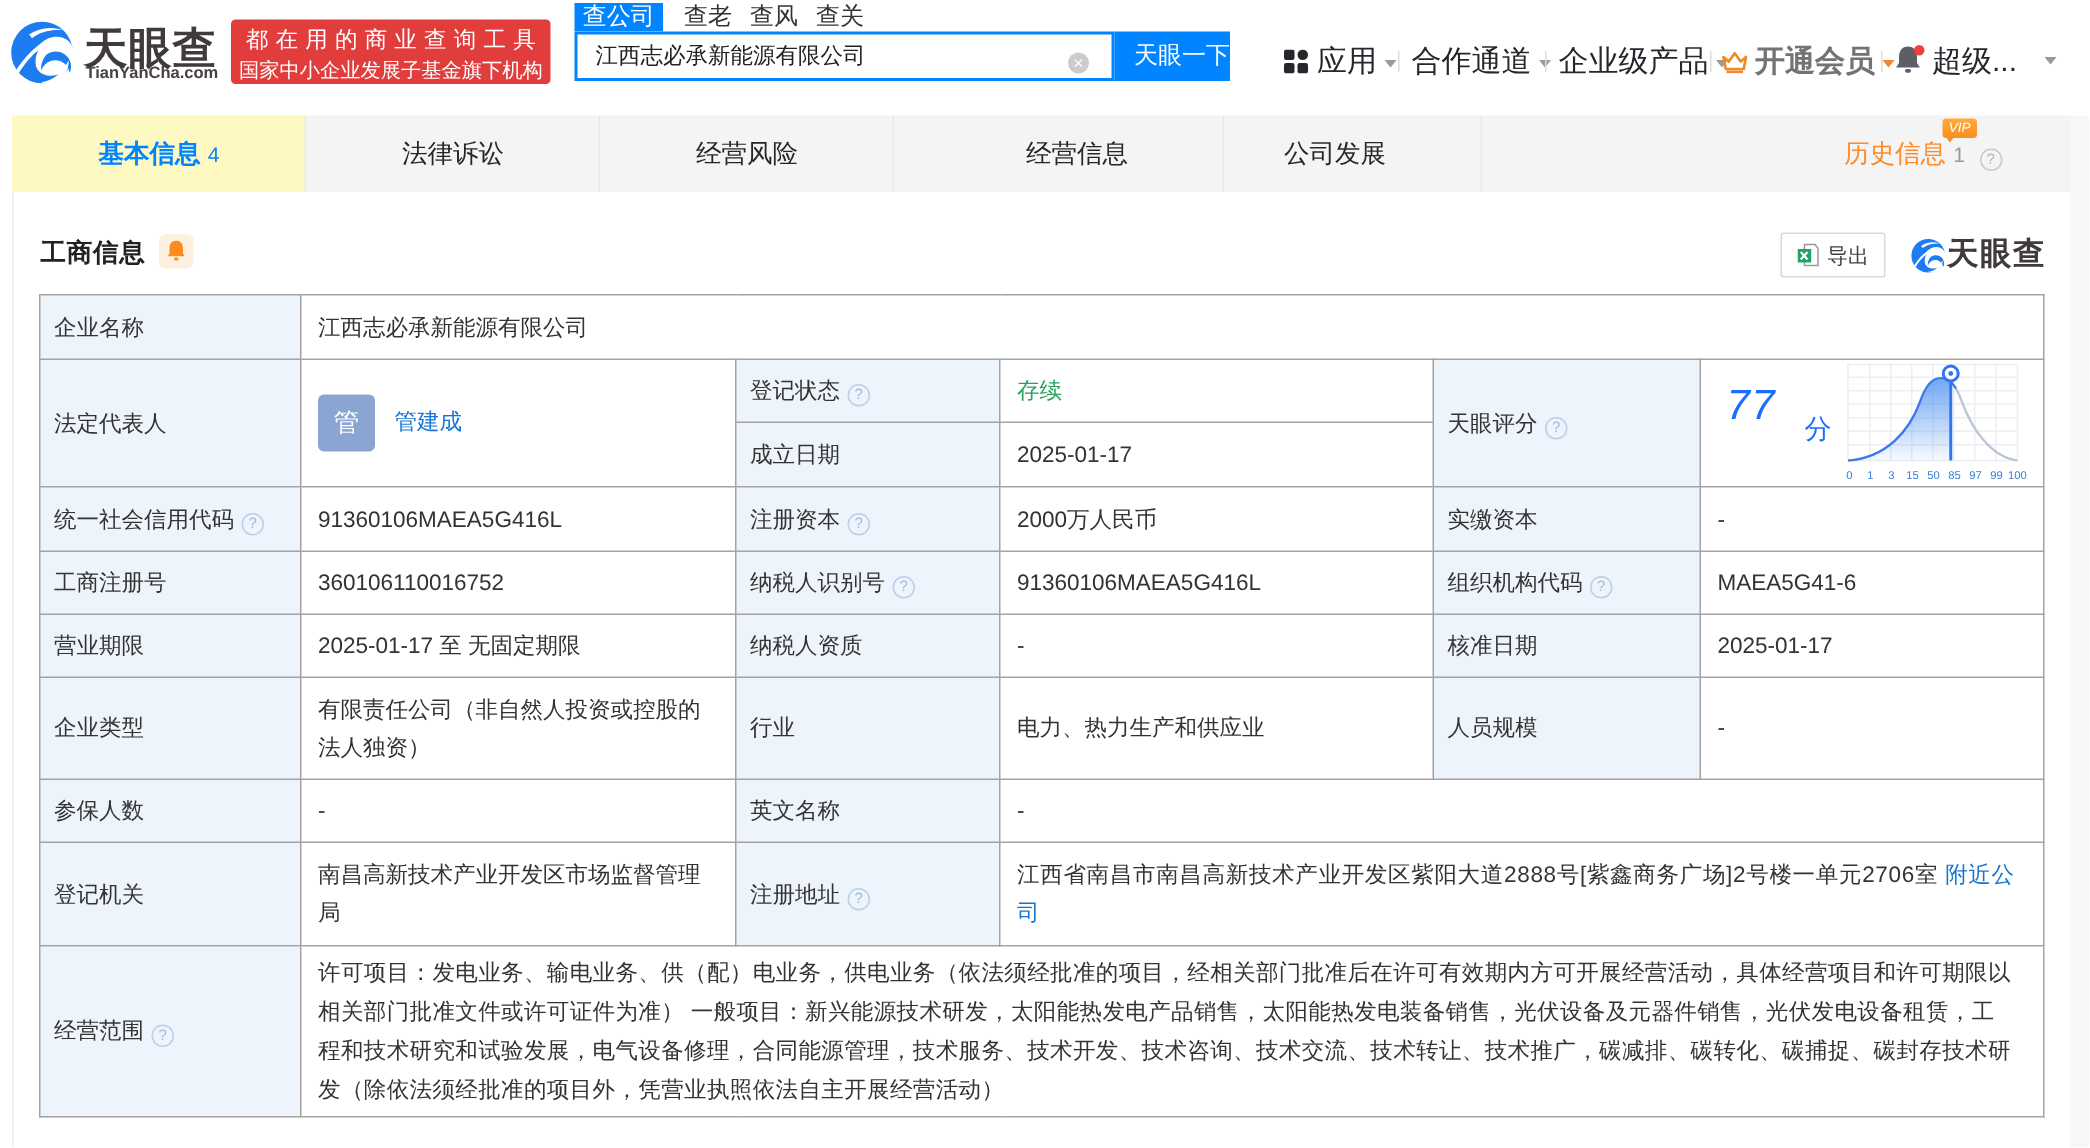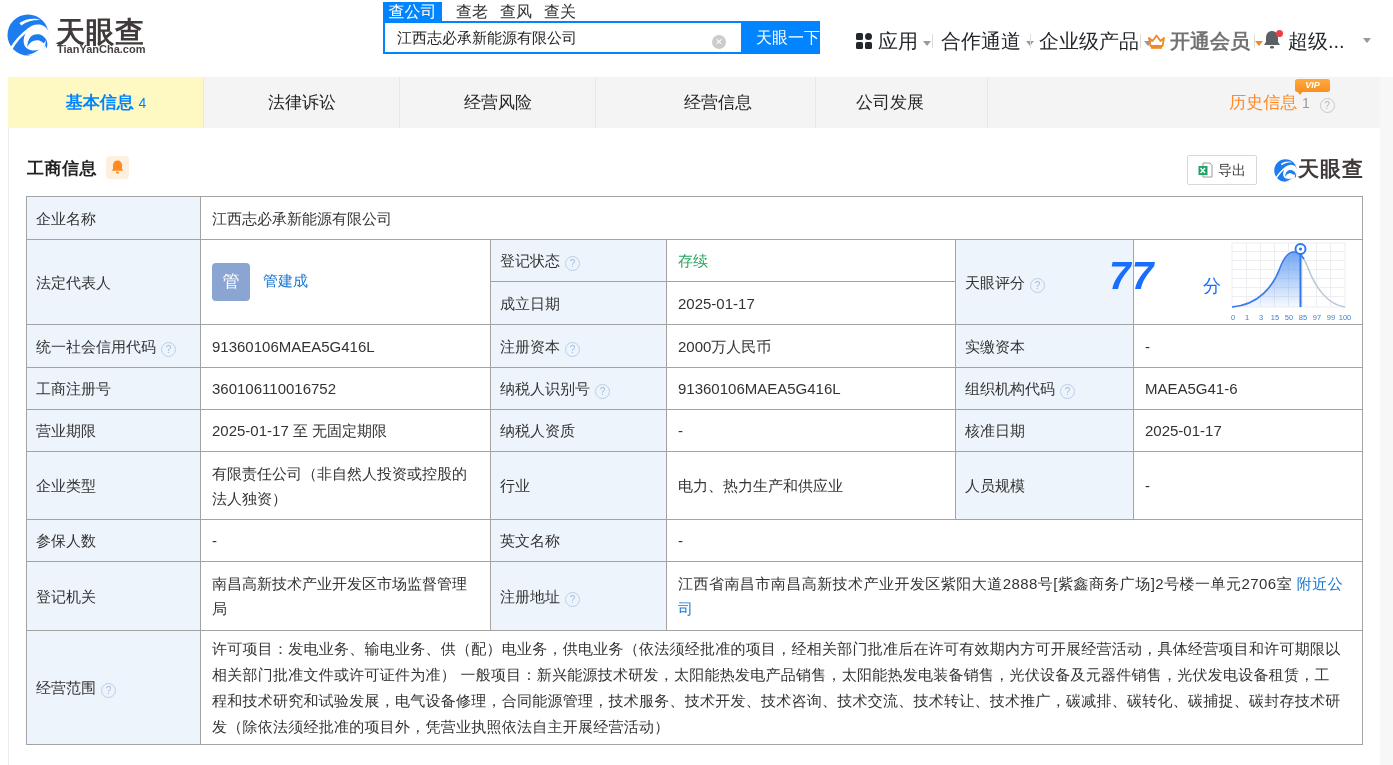--- a/index.html
+++ b/index.html
@@ -47,20 +47,24 @@
   <svg class="abs" style="left:7px;top:14px" width="42" height="42" viewBox="0 0 44 44">
     <circle cx="22" cy="22" r="21.5" fill="#1c7cf0"></circle>
     <path d="M13,9.5 C20,4.5 29,3.6 36.5,6.5 C29,5.8 21,7.5 15,12 Z" fill="#fff"></path>
     <path d="M21,16 C25.5,11 33,9.5 38.5,12.5 C42.5,14.8 44,18.5 44,22 L44,23 C44,26.5 43,29.5 41.5,31.5 C38,36.5 31.5,39 25.5,38 C21.5,37.3 18.6,34.8 17.8,31.5 C17,28.2 17.6,24.5 19,21.3 C19.6,19.5 20.3,17.7 21,16 Z" fill="#fff"></path>
     <path d="M25,23.5 C28.5,20.8 33.5,20.5 37.2,22.8 C40.5,24.8 42.3,28.2 42.3,31.8 C42.3,33.4 42,34.9 41.3,36.2 C40.6,32.3 38,29.2 34.4,28 C30.8,26.8 26.9,27.8 24.2,30.3 C22.8,31.6 21.9,33.2 21.5,35 C21,31 22.3,26.8 25,23.5 Z" fill="#1c7cf0"></path>
     <path d="M2.5,36.5 C8,27.5 14.5,20.5 22,15 L24,17 C16.5,22 10,29 5,38 Z" fill="#fff"></path>
     <path d="M21,42.8 C27.5,42 33.5,38.5 37.5,33 L40.5,27.5 C41,33 38,38 33.5,41 C29.5,43.5 25,44 21,42.8 Z" fill="#fff"></path>
   </svg>
   <div class="abs" style="left:56px;top:13px;font-size:29px;font-weight:bold;color:#403b3a;letter-spacing:0.5px">天眼查</div>
   <div class="abs" style="left:57px;top:43px;font-size:11px;font-weight:bold;color:#474240;letter-spacing:0px">TianYanCha.com</div>
+  <div id="banner">
+      <div class="l1">都在用的商业查询工具</div>
+      <div class="l2">国家中小企业发展子基金旗下机构</div>
+    </div>
   <div class="stab" id="stab1">查公司</div>
   <div class="stab" style="left:452px;width:40px">查老板</div>
   <div class="stab" style="left:496px;width:40px">查风险</div>
   <div class="stab" style="left:540px;width:40px">查关系</div>
   <div id="sinput">江西志必承新能源有限公司</div>
   <div id="sclear">✕</div>
   <div id="sbtn">天眼一下</div>
   <svg class="abs" style="left:856px;top:33px" width="16" height="16" viewBox="0 0 16 16">
     <rect x="0" y="0" width="7" height="7" rx="1.5" fill="#24272b"></rect>
     <rect x="9" y="0" width="7" height="7" rx="3.5" fill="#24272b"></rect>
@@ -89,21 +93,21 @@
 </div>
 
 <div id="tabs">
   <div class="tab" id="tab0" style="left:0">基本信息 <span style="font-weight:normal;font-size:14px">4</span><span class="vline"></span></div>
   <div class="tab" style="left:196px">法律诉讼<span class="vline"></span></div>
   <div class="tab" style="left:392px">经营风险<span class="vline"></span></div>
   <div class="tab" style="left:612px">经营信息<span class="vline"></span></div>
   <div class="tab" style="left:784px">公司发展<span class="vline"></span></div>
   <div class="tab" style="left:1176px;color:#ff8a27">历史信息 <span style="color:#999;font-size:14px">1</span> <span class="qm" style="border-color:#c9c9c9;color:#b5b5b5;background:transparent">?</span></div>
 </div>
-<div id="viptag" class="abs" style="left:1295px;top:79px;width:35px;height:13px;background:linear-gradient(180deg,#ffaa3d,#f98f20);border-radius:2.5px;color:#fff;font-size:9px;font-weight:bold;font-style:italic;text-align:center;line-height:13px">VIP</div>
+<div id="viptag" class="abs" style="left:1295px;top:79px;width:23px;height:13px;background:linear-gradient(180deg,#ffaa3d,#f98f20);border-radius:2.5px;color:#fff;font-size:9px;font-weight:normal;font-style:italic;text-align:center;line-height:13px">VIP</div>
 <div class="abs" style="left:1297px;top:91px;width:0;height:0;border-left:3px solid transparent;border-right:3px solid transparent;border-top:4px solid #f98f20"></div>
 <div id="sbar"></div>
 <div id="lline"></div>
 
 <div id="secttl">工商信息</div>
 <div id="bellchip"><svg width="13" height="14" viewBox="0 0 13 14" style="margin-top:4px">
   <path d="M6.5,0.5 C3.5,0.5 2,2.5 2,5.5 L2,9 L0.8,10.8 L12.2,10.8 L11,9 L11,5.5 C11,2.5 9.5,0.5 6.5,0.5 Z" fill="#ff8a1e"></path>
   <rect x="5" y="11.6" width="3" height="2" rx="1" fill="#ff8a1e"></rect>
 </svg></div>
 <div id="exportbtn"><svg width="15" height="16" viewBox="0 0 15 16" style="vertical-align:-3px;margin-right:5px">
@@ -191,21 +195,21 @@
         <td class="lb">注册地址<span class="qm">?</span></td>
         <td class="vl" colspan="3" style="letter-spacing:0.46px">江西省南昌市南昌高新技术产业开发区紫阳大道2888号[紫鑫商务广场]2号楼一单元2706室 <a>附近公<br>司</a></td>
       </tr>
 <tr style="height:114px">
         <td class="lb">经营范围<span class="qm">?</span></td>
         <td class="vl" colspan="5" style="line-height:26px;letter-spacing:0.25px">许可项目：发电业务、输电业务、供（配）电业务，供电业务（依法须经批准的项目，经相关部门批准后在许可有效期内方可开展经营活动，具体经营项目和许可期限以<br>相关部门批准文件或许可证件为准）&nbsp;一般项目：新兴能源技术研发，太阳能热发电产品销售，太阳能热发电装备销售，光伏设备及元器件销售，光伏发电设备租赁，工<br>程和技术研究和试验发展，电气设备修理，合同能源管理，技术服务、技术开发、技术咨询、技术交流、技术转让、技术推广，碳减排、碳转化、碳捕捉、碳封存技术研<br>发（除依法须经批准的项目外，凭营业执照依法自主开展经营活动）</td>
       </tr>
 </tbody>
   </table>
 
-<div class="abs" style="left:1109px;top:254px;font-size:39px;font-weight:bold;font-style:italic;color:#1a6eff;letter-spacing:1px">77</div>
+<div class="abs" style="left:1151px;top:254px;font-size:28px;font-weight:normal;font-style:italic;color:#1a6eff;letter-spacing:1px">77</div>
 <div class="abs" style="left:1203px;top:274px;font-size:18px;color:#1a6eff">分</div>
 <svg class="abs" style="left:1228px;top:242px" width="124" height="78" viewBox="0 0 124 78">
   <g stroke="#eceef1" stroke-width="1">
     <path d="M4,9.5 H117 M4,18.5 H117 M4,27.5 H117 M4,36.5 H117 M4,45.5 H117 M4,54.5 H117"></path>
     <path d="M18.5,1 V65 M32.5,1 V65 M46.5,1 V65 M60.5,1 V65 M74.5,1 V65 M88.5,1 V65 M102.5,1 V65"></path>
     <rect x="4" y="1" width="113" height="64" fill="none"></rect>
   </g>
   <defs>
     <linearGradient id="fillg" x1="0" y1="0" x2="0" y2="1">
       <stop offset="0" stop-color="#5896f2" stop-opacity="0.85"></stop>

